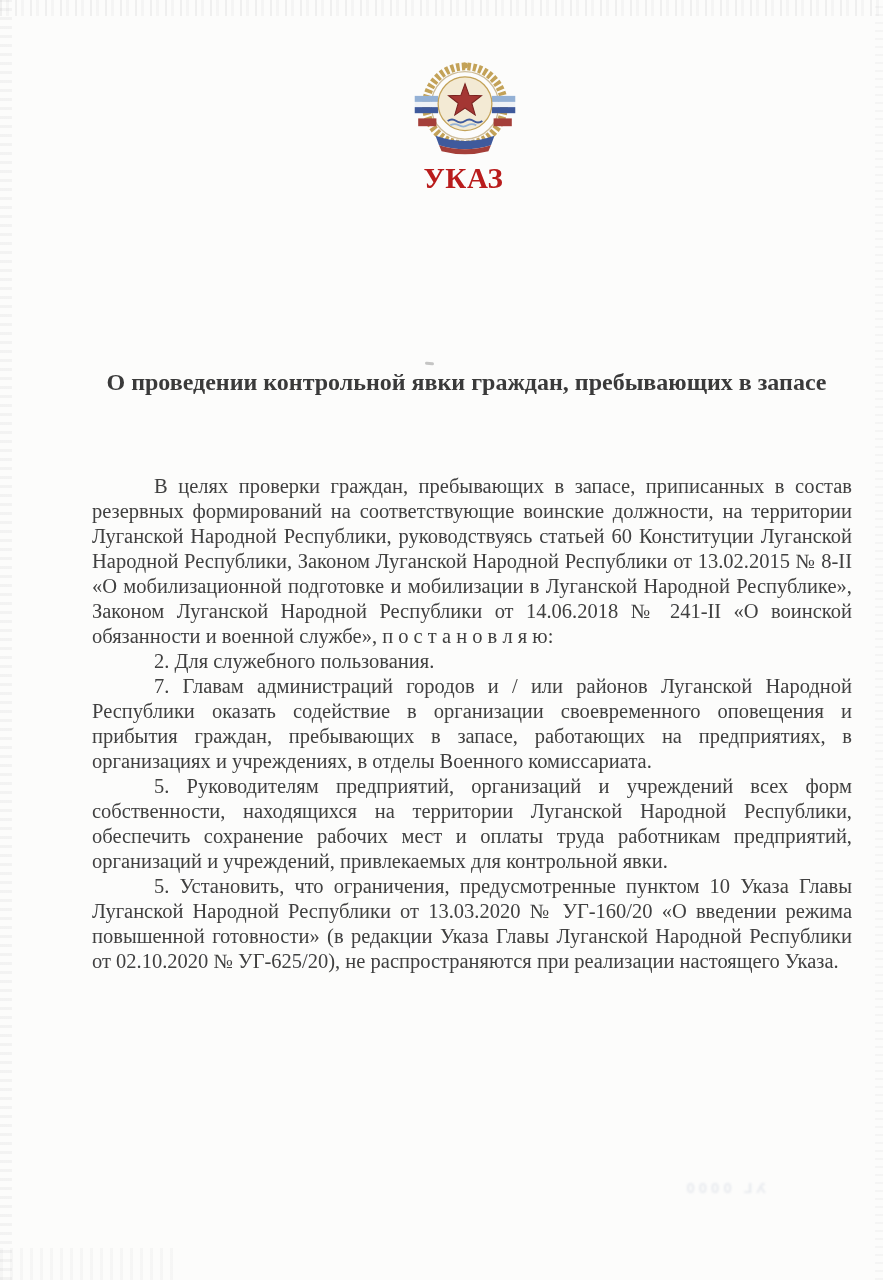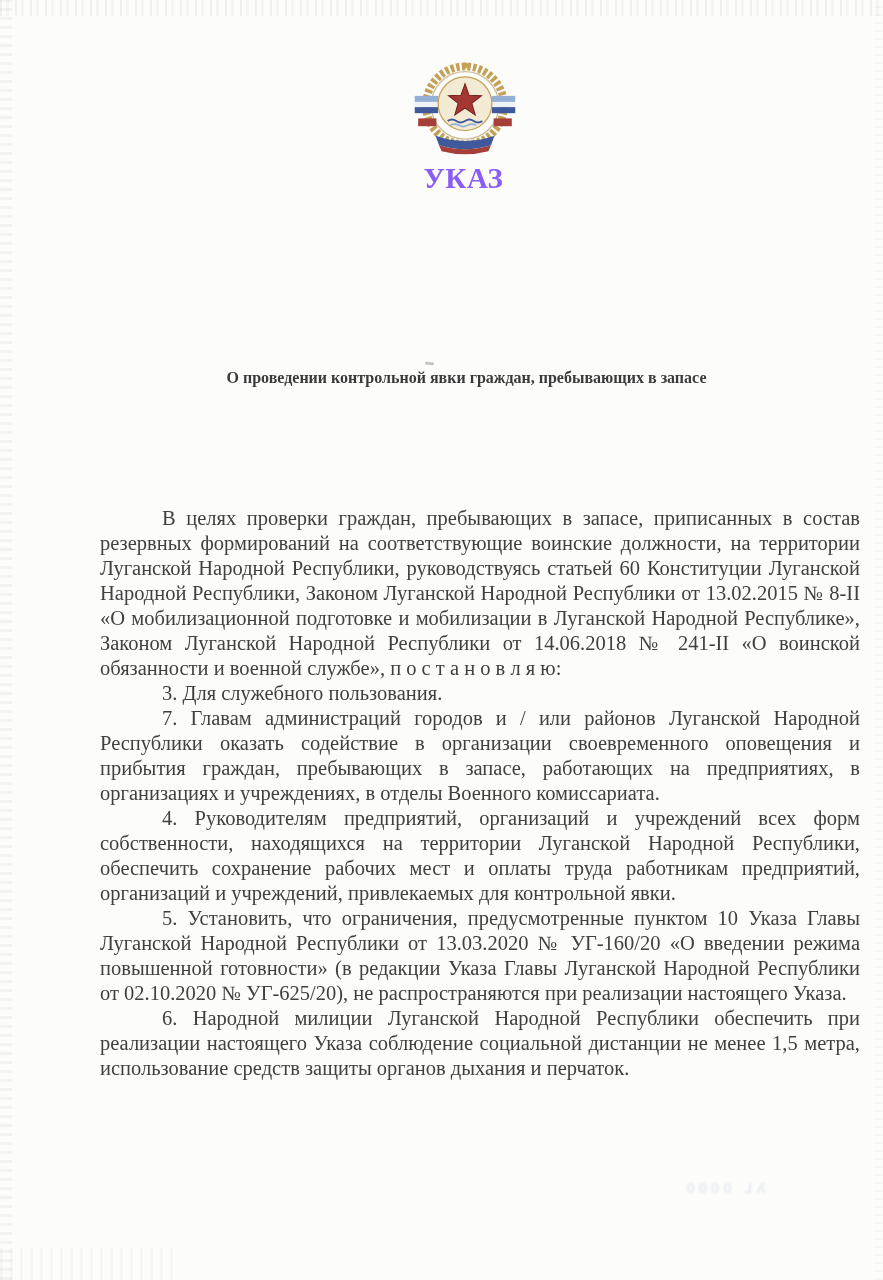--- a/index.html
+++ b/index.html
@@ -41,32 +41,32 @@
   }
   .emblem{
     position:absolute;left:413px;top:56px;width:104px;height:104px;
     filter:blur(0.3px) saturate(0.85);
   }
   .title-block{
     position:absolute;top:161px;left:0;width:100%;
     padding-left:44px;box-sizing:border-box;
     text-align:center;font-weight:bold;
     font-size:29px;line-height:34px;letter-spacing:0.5px;
-    color:#8b5cf6;
+    color:#b91c1c;
   }
   .subject{
     position:absolute;top:369px;left:0;width:100%;
     padding-left:50px;box-sizing:border-box;
     text-align:center;font-weight:bold;
-    font-size:16px;color:#3a3a3a;
+    font-size:24px;color:#3a3a3a;
   }
   .body-text{
-    position:absolute;top:474px;left:100px;width:760px;
+    position:absolute;top:474px;left:92px;width:760px;
     font-size:20.5px;line-height:25px;
-    text-align:justify;color:#404040;margin-top:32px;
+    text-align:justify;color:#404040;
   }
   .body-text p{margin:0;text-indent:62px;}
   .stamp{
     position:absolute;top:1180px;left:646px;width:156px;
     transform:rotate(180deg);
     color:#93a1bb;opacity:0.2;filter:blur(1.1px);
     font-size:15px;font-weight:bold;letter-spacing:4px;
     font-family:"Liberation Sans","DejaVu Sans",sans-serif;
     text-align:center;
   }
@@ -119,22 +119,21 @@
   </svg>
 
   <div class="title-block">
     <div>УКАЗ</div>
   </div>
 
   <div class="subject">О проведении контрольной явки граждан, пребывающих в запасе</div>
 
   <div class="body-text">
     <p>В целях проверки граждан, пребывающих в запасе, приписанных в состав резервных формирований на соответствующие воинские должности, на территории Луганской Народной Республики, руководствуясь статьей 60 Конституции Луганской Народной Республики, Законом Луганской Народной Республики от 13.02.2015 № 8-II «О мобилизационной подготовке и мобилизации в Луганской Народной Республике», Законом Луганской Народной Республики от 14.06.2018 № 241-II «О воинской обязанности и военной службе», п о с т а н о в л я ю:</p>
-    <p>3. Для служебного пользования.</p>
+    <p>2. Для служебного пользования.</p>
     <p>7. Главам администраций городов и / или районов Луганской Народной Республики оказать содействие в организации своевременного оповещения и прибытия граждан, пребывающих в запасе, работающих на предприятиях, в организациях и учреждениях, в отделы Военного комиссариата.</p>
-    <p>4. Руководителям предприятий, организаций и учреждений всех форм собственности, находящихся на территории Луганской Народной Республики, обеспечить сохранение рабочих мест и оплаты труда работникам предприятий, организаций и учреждений, привлекаемых для контрольной явки.</p>
+    <p>5. Руководителям предприятий, организаций и учреждений всех форм собственности, находящихся на территории Луганской Народной Республики, обеспечить сохранение рабочих мест и оплаты труда работникам предприятий, организаций и учреждений, привлекаемых для контрольной явки.</p>
     <p>5. Установить, что ограничения, предусмотренные пунктом 10 Указа Главы Луганской Народной Республики от 13.03.2020 № УГ-160/20 «О введении режима повышенной готовности» (в редакции Указа Главы Луганской Народной Республики от 02.10.2020 № УГ-625/20), не распространяются при реализации настоящего Указа.</p>
-    <p>6. Народной милиции Луганской Народной Республики обеспечить при реализации настоящего Указа соблюдение социальной дистанции не менее 1,5 метра, использование средств защиты органов дыхания и перчаток.</p>
   </div>
 
   <div class="stamp">УГ 0000</div>
 
 </div>
 
 </body></html>

